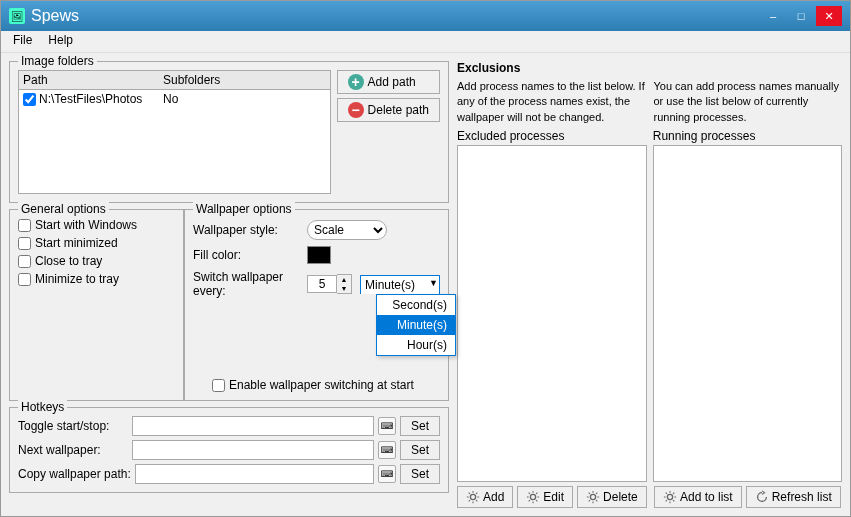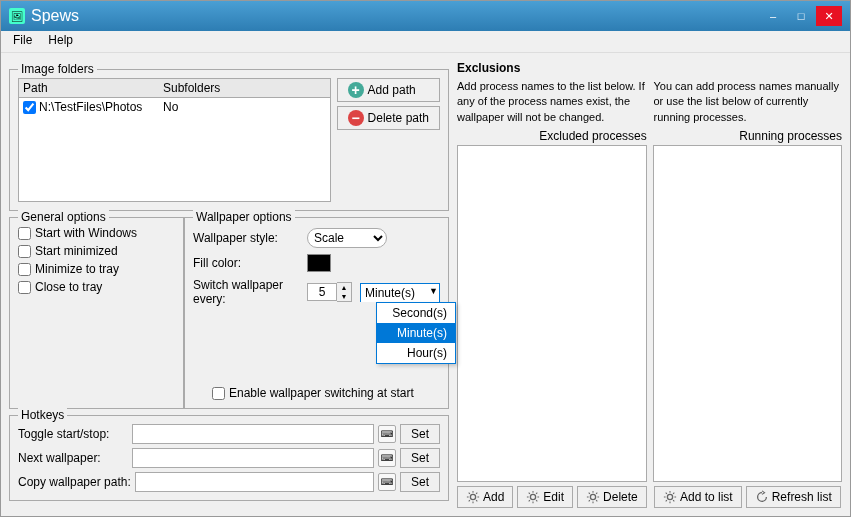--- a/index.html
+++ b/index.html
@@ -85,21 +85,20 @@
       display: flex;
       gap: 8px;
       overflow: hidden;
     }
     .left-panel {
       display: flex;
       flex-direction: column;
       gap: 6px;
       width: 440px;
       flex-shrink: 0;
-      margin-top: 8px;
     }
     .right-panel {
       flex: 1;
       display: flex;
       flex-direction: column;
     }
     .group-box {
       border: 1px solid #aaa;
       padding: 4px 8px 8px 8px;
       position: relative;
@@ -314,21 +313,20 @@
       font-size: 12px;
     }
     .exclusions-header {
       font-size: 12px;
       font-weight: bold;
       margin-bottom: 4px;
     }
     .excl-panel-title {
       font-size: 12px;
       margin-bottom: 2px;
-      text-align: right;
     }
     .excl-list {
       flex: 1;
       border: 1px solid #aaa;
       background: white;
       min-height: 200px;
     }
     .excl-actions {
       display: flex;
       gap: 4px;
@@ -452,25 +450,25 @@
           <div class="checkbox-row">
             <input type="checkbox" style="">
             <label>Start with Windows</label>
           </div>
           <div class="checkbox-row">
             <input type="checkbox" style="">
             <label>Start minimized</label>
           </div>
           <div class="checkbox-row">
             <input type="checkbox" style="">
-            <label>Minimize to tray</label>
+            <label>Close to tray</label>
           </div>
           <div class="checkbox-row">
             <input type="checkbox" style="">
-            <label>Close to tray</label>
+            <label>Minimize to tray</label>
           </div>
         </div>
 
         <div class="wallpaper-options group-box" style="position:relative;">
           <span class="group-box-title">Wallpaper options</span>
           <div class="option-row">
             <span class="option-label">Wallpaper style:</span>
             <select style="min-width:80px;border-radius:10px;">
               <option>Scale</option>
               <option>Center</option>

